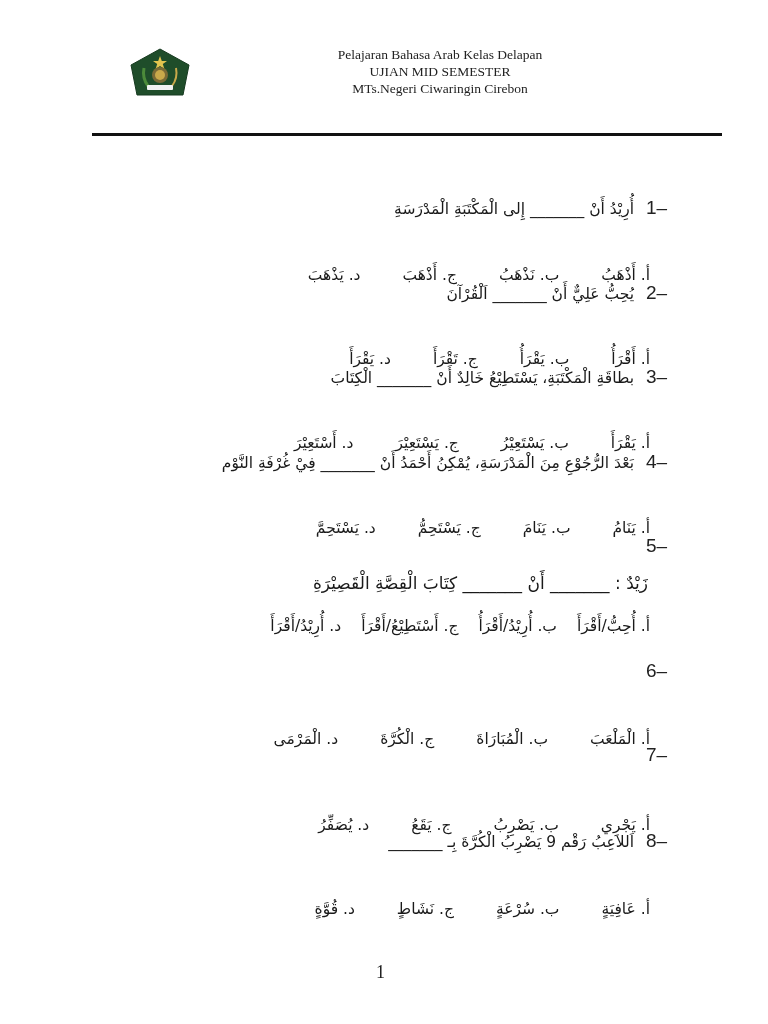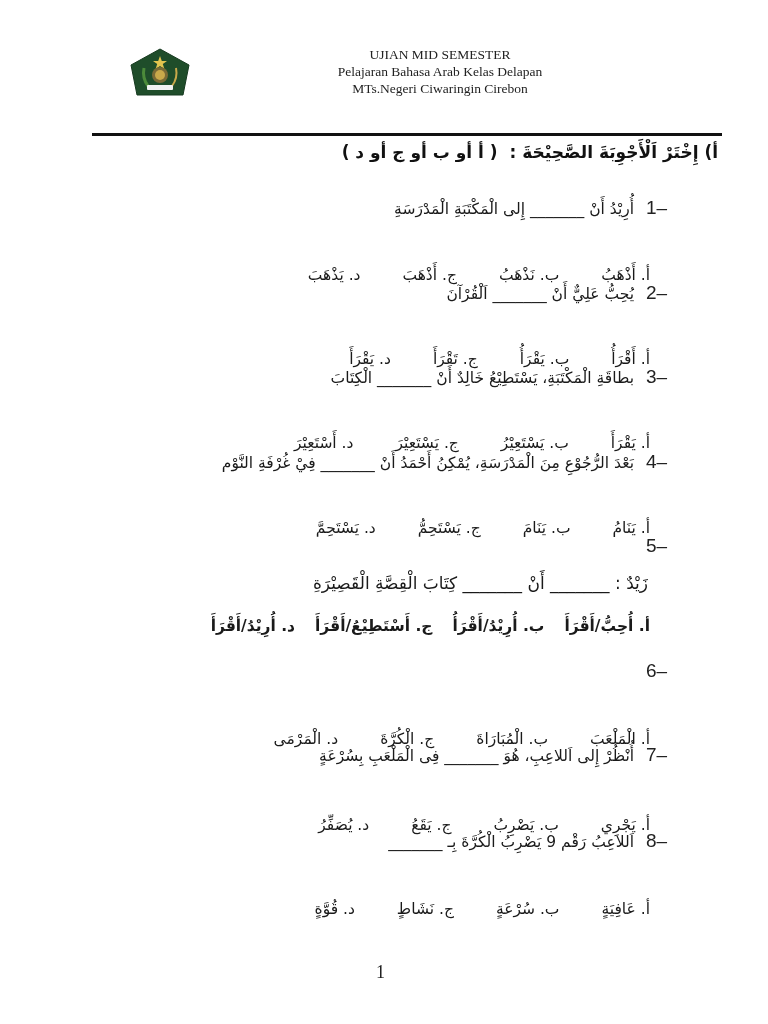--- a/index.html
+++ b/index.html
@@ -89,21 +89,21 @@
       right: 118px;
       direction: rtl;
       display: flex;
       white-space: nowrap;
       font-family: "DejaVu Sans", sans-serif;
       font-size: 15.5px;
       color: #1a1a1a;
     }
     .opt { display: inline-block; }
     .opt-row.normal .opt { margin-left: 42px; margin-top: 28px; }
-    .opt-row.wide .opt { margin-left: 20px; font-weight: bold; }
+    .opt-row.wide .opt { margin-left: 20px; }
 
     .answer-line {
       position: absolute;
       right: 120px;
       direction: rtl;
       white-space: nowrap;
       font-family: "DejaVu Sans", sans-serif;
       font-size: 17px;
     }
 
@@ -127,31 +127,27 @@
       <polygon points="30,8 31.8,13 37,13 32.8,16 34.4,21 30,18 25.6,21 27.2,16 23,13 28.2,13" fill="#e3c44f"></polygon>
       <circle cx="30" cy="27" r="8" fill="#7a6a36"></circle>
       <circle cx="30" cy="27" r="5" fill="#c9a94a"></circle>
       <path d="M14,20 Q12,30 18,38" stroke="#4c8a3a" stroke-width="3" fill="none"></path>
       <path d="M46,20 Q48,30 42,38" stroke="#c9a94a" stroke-width="2" fill="none"></path>
       <rect x="17" y="37" width="26" height="5" rx="1" fill="#f2f2f2"></rect>
     </svg>
   </div>
 
   <div class="header-text">
+    <div>Pelajaran Bahasa Arab Kelas Delapan</div>
     <div>UJIAN MID SEMESTER</div>
-    <div>Pelajaran Bahasa Arab Kelas Delapan</div>
     <div>MTs.Negeri Ciwaringin Cirebon</div>
   </div>
 
   <div class="rule"></div>
 
-  <div class="instruction">
-    <span>أ) إِخْتَرْ اَلْأَجْوِبَةَ الصَّحِيْحَةَ :</span>
-    <span class="paren-choices">( أ أو ب أو ج أو د )</span>
-  </div>
 
   <div class="q-row" style="top:197px;">
     <span class="q-num">1–</span>
     <span class="q-text">أُرِيْدُ أَنْ _______ إِلى الْمَكْتَبَةِ الْمَدْرَسَةِ</span>
   </div>
   <div class="opt-row normal" style="top:238px;">
     <span class="opt">أ. أَذْهَبُ</span>
     <span class="opt">ب. نَذْهَبُ</span>
     <span class="opt">ج. أَذْهَبَ</span>
     <span class="opt">د. يَذْهَبَ</span>
@@ -206,21 +202,20 @@
   </div>
   <div class="opt-row normal" style="top:702px;">
     <span class="opt">أ. الْمَلْعَبَ</span>
     <span class="opt">ب. الْمُبَارَاةَ</span>
     <span class="opt">ج. الْكُرَّةَ</span>
     <span class="opt">د. الْمَرْمَى</span>
   </div>
 
   <div class="q-row" style="top:744px;">
     <span class="q-num">7–</span>
-    <span class="q-text">أُنْظُرْ إِلى اَللاعِبِ، هُوَ _______ فِى الْمَلْعَبِ بِسُرْعَةٍ</span>
   </div>
   <div class="opt-row normal" style="top:788px;">
     <span class="opt">أ. يَجْرِي</span>
     <span class="opt">ب. يَضْرِبُ</span>
     <span class="opt">ج. يَقَعُ</span>
     <span class="opt">د. يُصَفِّرُ</span>
   </div>
 
   <div class="q-row" style="top:830px;">
     <span class="q-num">8–</span>

